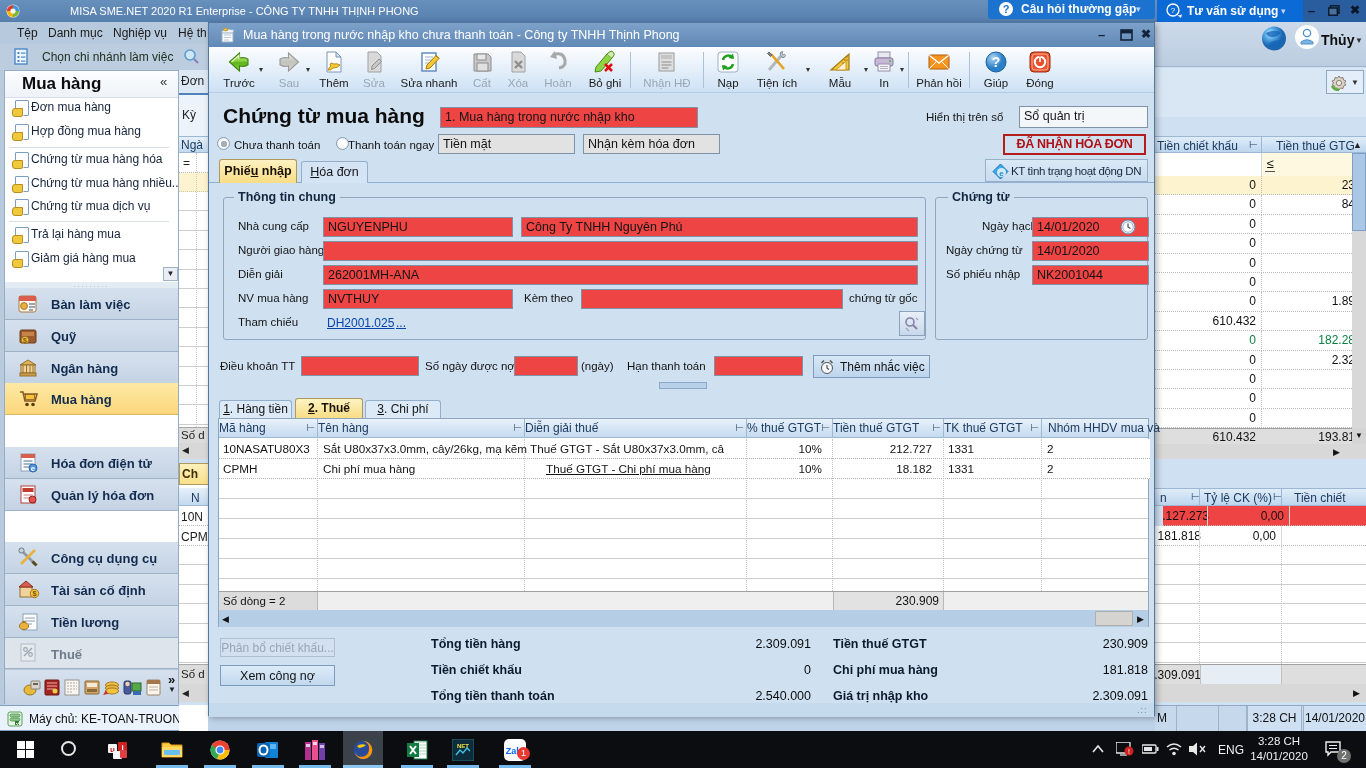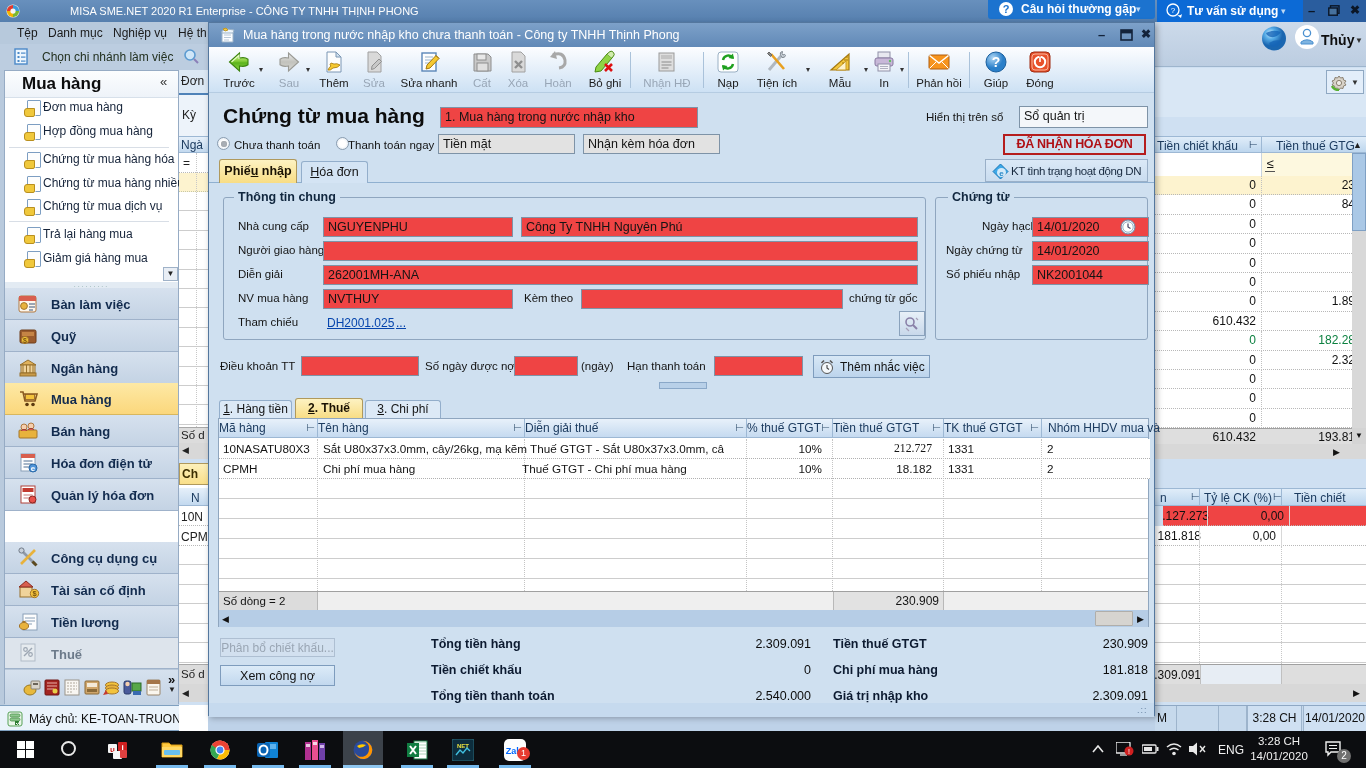--- a/index.html
+++ b/index.html
@@ -1,21 +1,21 @@
 <!DOCTYPE html>
 <html><head>
 <meta charset="utf-8">
 <style>
 * { margin:0; padding:0; box-sizing:border-box; }
 html,body { width:1366px; height:768px; overflow:hidden; font-family:"Liberation Sans", sans-serif; }
 body { background:#b9cadd; position:relative; }
 .a { position:absolute; }
 .t12 { font-size:12px; color:#1a1a1a; }
 .nav-ico { position:absolute; left:12px; top:50%; transform:translateY(-50%); }
-.sitem { left:26px; white-space:nowrap; font-size:12px;margin-left:12px; }
+.sitem { left:26px; white-space:nowrap; font-size:12px; }
 .sitem::before { content:""; position:absolute; left:-16px; top:0px; width:12px; height:14px;
   background:#fdfdfd; border:1px solid #7d9ec2; border-radius:1px; }
 .sitem::after { content:""; position:absolute; left:-19px; top:8px; width:9px; height:7px;
   background:#f0c83c; border:1px solid #b98f1f; border-radius:3px 0 2px 3px; box-shadow:0.5px 0.5px 0 #fff; }
 .navitem { position:absolute; left:0; width:173px; height:32px;
   background:linear-gradient(#d6e1ee,#c4d3e4); border-bottom:1px solid #9fb2ca; }
 .navitem .lbl { position:absolute; left:46px; top:9px; font-size:13px; font-weight:bold; color:#122b4e; white-space:nowrap; }
 .rg1 { left:0; width:211px; height:19.4px; background:#fff; border-bottom:1px dotted #b8b8b8; }
 .rg1 .c1 { position:absolute; left:0; top:2px; width:101px; text-align:right; }
 .rg1 .c2 { position:absolute; left:107px; top:2px; width:93px; text-align:right; }
@@ -156,29 +156,20 @@
       </div>
     <div class="navitem" style="top:95px;background:linear-gradient(#fde9a5,#fbd77c);border-bottom:1px solid #d8b75e;">
         <svg class="nav-ico" width="24" height="24" viewBox="0 0 24 24">
           <path d="M3 5h3l2 9h10l2-7H7" fill="none" stroke="#8a5a20" stroke-width="1.6"></path>
           <rect x="8.5" y="7.5" width="9" height="5" fill="#f3c33c" stroke="#8a5a20" stroke-width=".8"></rect>
           <circle cx="10" cy="17.5" r="1.8" fill="#5c3a10"></circle>
           <circle cx="16" cy="17.5" r="1.8" fill="#5c3a10"></circle>
         </svg>
         <div class="lbl">Mua hàng</div>
       </div>
-    <div class="navitem" style="top:127px;">
-        <svg class="nav-ico" width="24" height="24" viewBox="0 0 24 24">
-          <rect x="2" y="11" width="18" height="8" rx="1" fill="#e8b23c" stroke="#a5762a"></rect>
-          <circle cx="7" cy="8" r="3" fill="#f5cfae" stroke="#b07840"></circle>
-          <circle cx="14" cy="7" r="3" fill="#f5cfae" stroke="#b07840"></circle>
-          <path d="M4 12c1-2 5-2 6 0M11 11c1-2 5-2 6 0" fill="#d85f4e" stroke="#9a3a2e"></path>
-        </svg>
-        <div class="lbl">Bán hàng</div>
-      </div>
     <div class="navitem" style="top:159px;">
         <svg class="nav-ico" width="24" height="24" viewBox="0 0 24 24">
           <rect x="4" y="3" width="14" height="17" fill="#fefefe" stroke="#8aa0b8"></rect>
           <rect x="4" y="3" width="14" height="4" fill="#d85f4e"></rect>
           <path d="M6.5 10h9M6.5 13h9M6.5 16h6" stroke="#8aa0b8" stroke-width="1.3"></path>
           <circle cx="16" cy="17" r="4" fill="#4f94d8" stroke="#2a6aa8"></circle>
           <text x="16" y="19.8" font-size="8" text-anchor="middle" fill="#fff" font-weight="bold">e</text>
         </svg>
         <div class="lbl">Hóa đơn điện tử</div>
       </div>
@@ -748,28 +739,28 @@
         <div class="gh" style="left:528px;width:86px;">% thuế GTGT<span class="pin">⊢</span></div>
         <div class="gh" style="left:614px;width:111px;">Tiền thuế GTGT<span class="pin">⊢</span></div>
         <div class="gh" style="left:725px;width:98px;">TK thuế GTGT<span class="pin">⊢</span></div>
         <div class="gh" style="left:823px;width:117px;border-right:none;text-align:left;padding-left:6px;overflow:visible;">Nhóm HHDV mua và</div>
       </div>
       <div class="grow" style="top:20px;height:20px;">
         <div style="left:4px;">10NASATU80X3</div>
         <div style="left:104px;">Sắt U80x37x3.0mm, cây/26kg, mạ kẽm</div>
         <div style="left:311px;width:215px;">Thuế GTGT - Sắt U80x37x3.0mm, câ</div>
         <div style="left:528px;width:75px;text-align:right;">10%</div>
-        <div style="left:614px;width:99px;text-align:right;font-family:Liberation Serif, serif;">212.727</div>
+        <div style="left:614px;width:99px;text-align:right;">212.727</div>
         <div style="left:729px;">1331</div>
         <div style="left:828px;">2</div>
       </div>
       <div class="grow" style="top:40px;height:20px;">
         <div style="left:4px;">CPMH</div>
         <div style="left:104px;">Chi phí mua hàng</div>
-        <div style="left:303px;">Thuế GTGT - Chi phí mua hàng</div>
+        <div style="left:327px;text-decoration:underline;">Thuế GTGT - Chi phí mua hàng</div>
         <div style="left:528px;width:75px;text-align:right;">10%</div>
         <div style="left:614px;width:99px;text-align:right;">18.182</div>
         <div style="left:729px;">1331</div>
         <div style="left:828px;">2</div>
       </div>
       <div class="a" style="left:0;top:60px;width:929px;height:112px;background:repeating-linear-gradient(#fff 0,#fff 19px,#cdcdcd 19px,#cdcdcd 20px);"></div>
       <div class="gcol" style="left:98px;top:20px;height:152px;"></div>
       <div class="gcol" style="left:305px;top:20px;height:152px;"></div>
       <div class="gcol" style="left:527px;top:20px;height:152px;"></div>
       <div class="gcol" style="left:613px;top:20px;height:152px;"></div>

